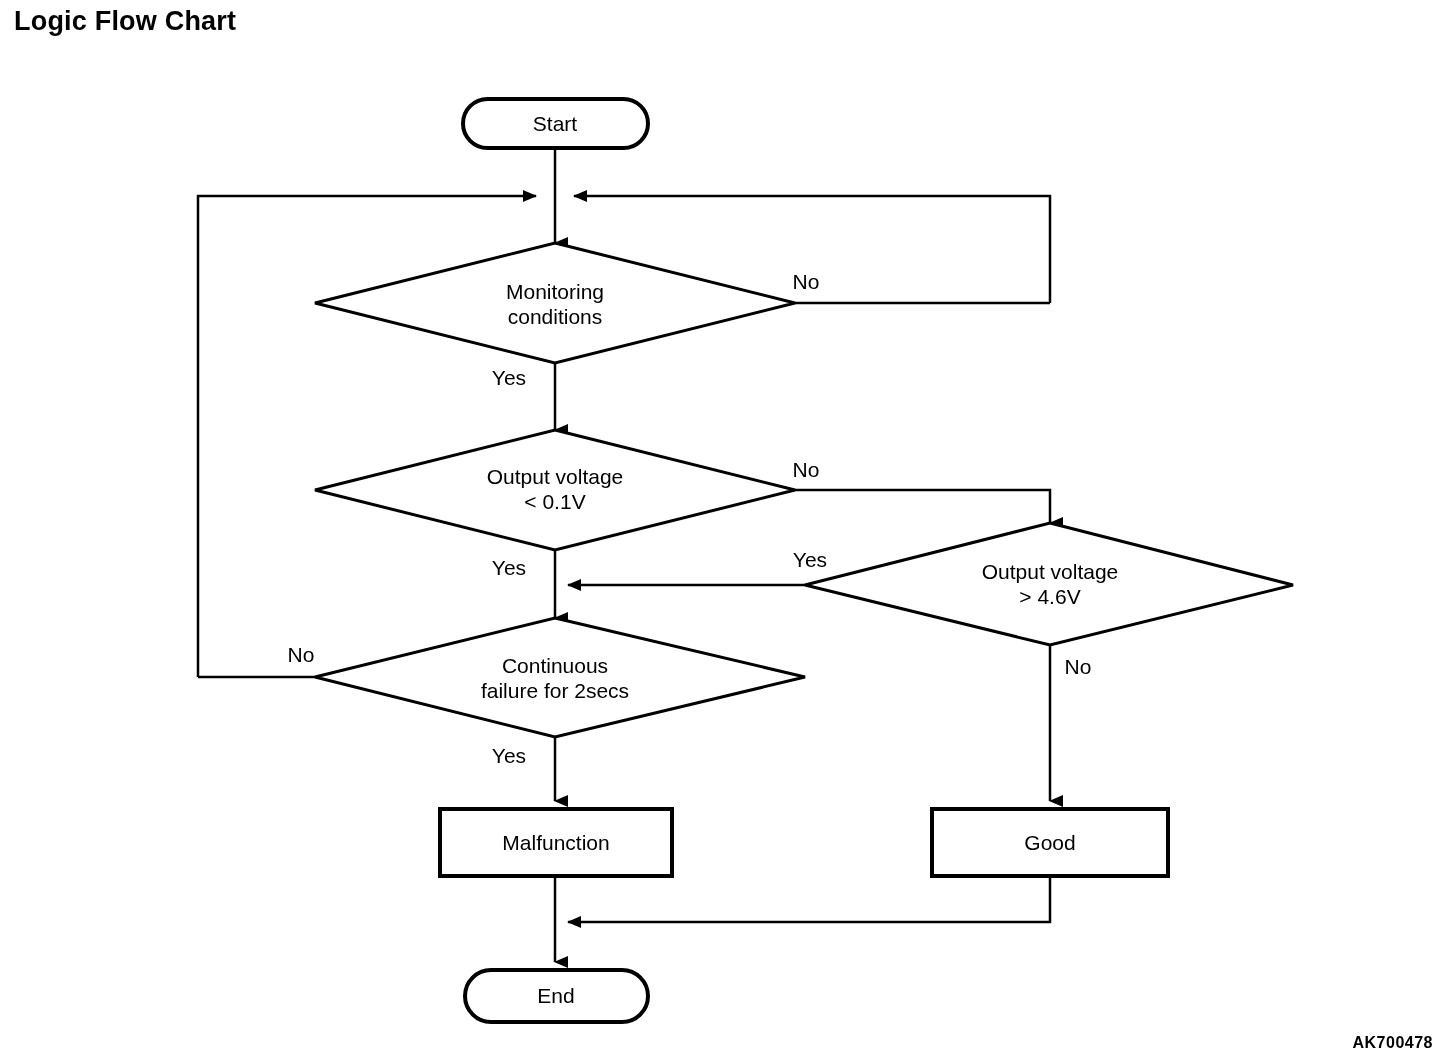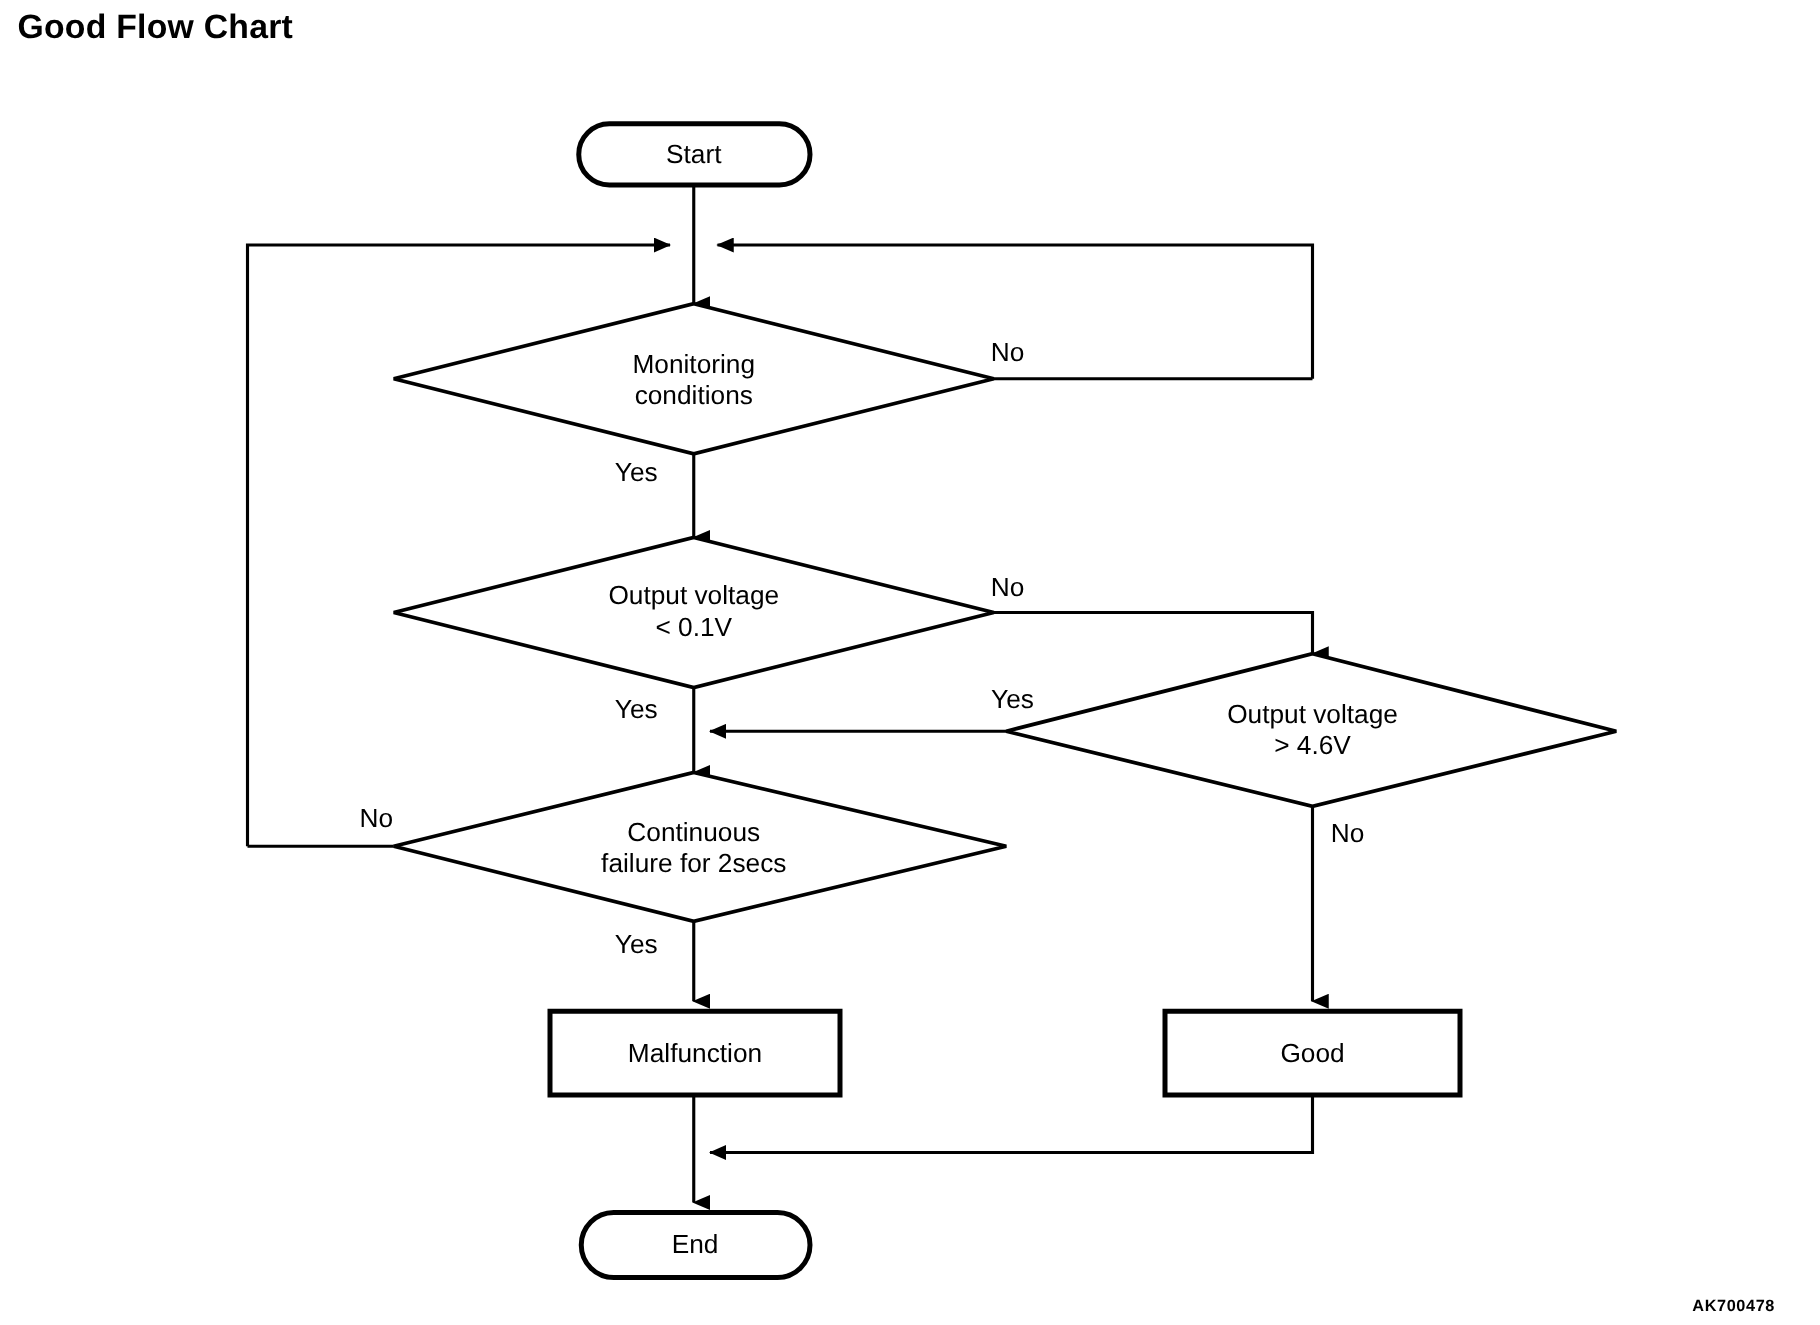--- a/index.html
+++ b/index.html
@@ -19,23 +19,23 @@
     position: absolute;
     left: 14px;
     top: 6px;
     font-size: 27px;
     font-weight: bold;
     letter-spacing: 0.2px;
     white-space: nowrap;
   }
   #watermark {
     position: absolute;
-    right: 36px;
+    right: 23px;
     bottom: 8px;
-    font-size: 13px;
+    font-size: 16px;
     font-weight: bold;
     letter-spacing: 0.5px;
   }
   #flow-svg {
     position: absolute;
     left: 0;
     top: 0;
     width: 1456px;
     height: 1060px;
     display: block;
@@ -74,21 +74,21 @@
     font-family: "Liberation Sans", sans-serif;
     font-size: 21px;
     fill: #000000;
     text-anchor: middle;
     dominant-baseline: middle;
   }
 </style>
 </head>
 <body>
 
-<div id="page-title">Good Flow Chart</div>
+<div id="page-title">Logic Flow Chart</div>
 
 <svg id="flow-svg" viewBox="0 0 1456 1060">
   <defs>
     <marker id="arrow-down" viewBox="0 0 12 14" refX="6" refY="13" markerWidth="12" markerHeight="14" orient="auto-start-reverse" markerUnits="userSpaceOnUse">
       <path d="M0,0 L12,0 L6,14 Z" fill="#000000"></path>
     </marker>
     <marker id="arrow-head" viewBox="0 0 14 12" refX="13" refY="6" markerWidth="14" markerHeight="12" orient="auto" markerUnits="userSpaceOnUse">
       <path d="M0,0 L14,6 L0,12 Z" fill="#000000"></path>
     </marker>
   </defs>

